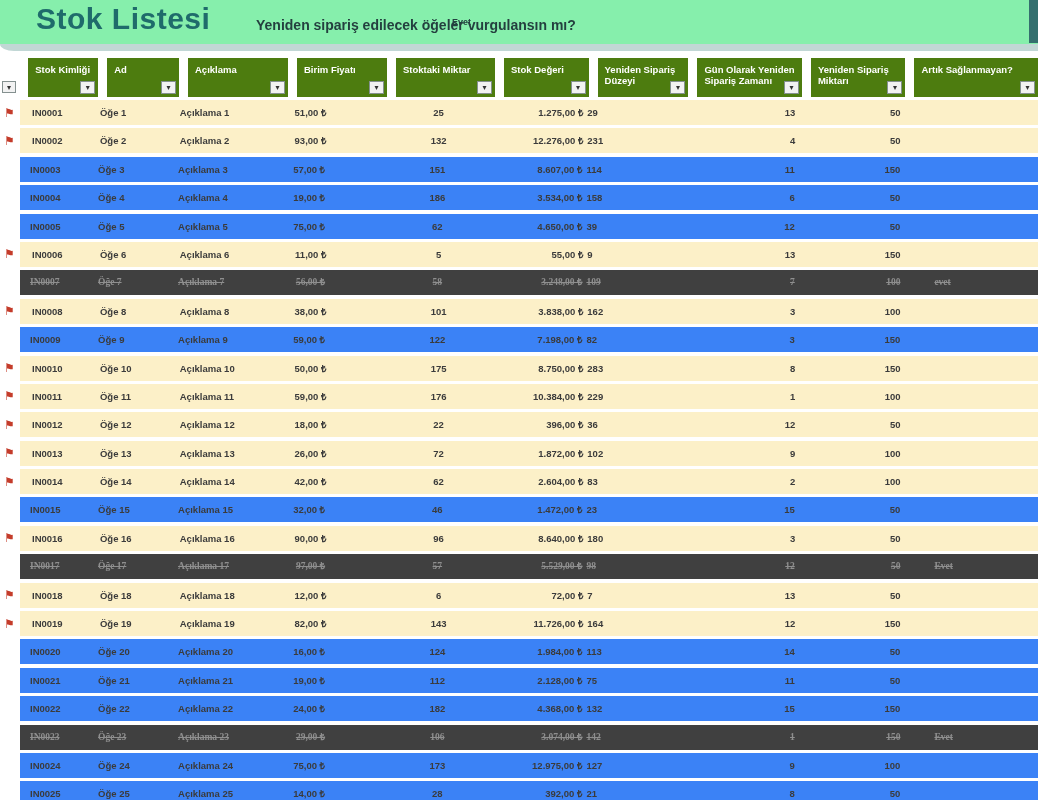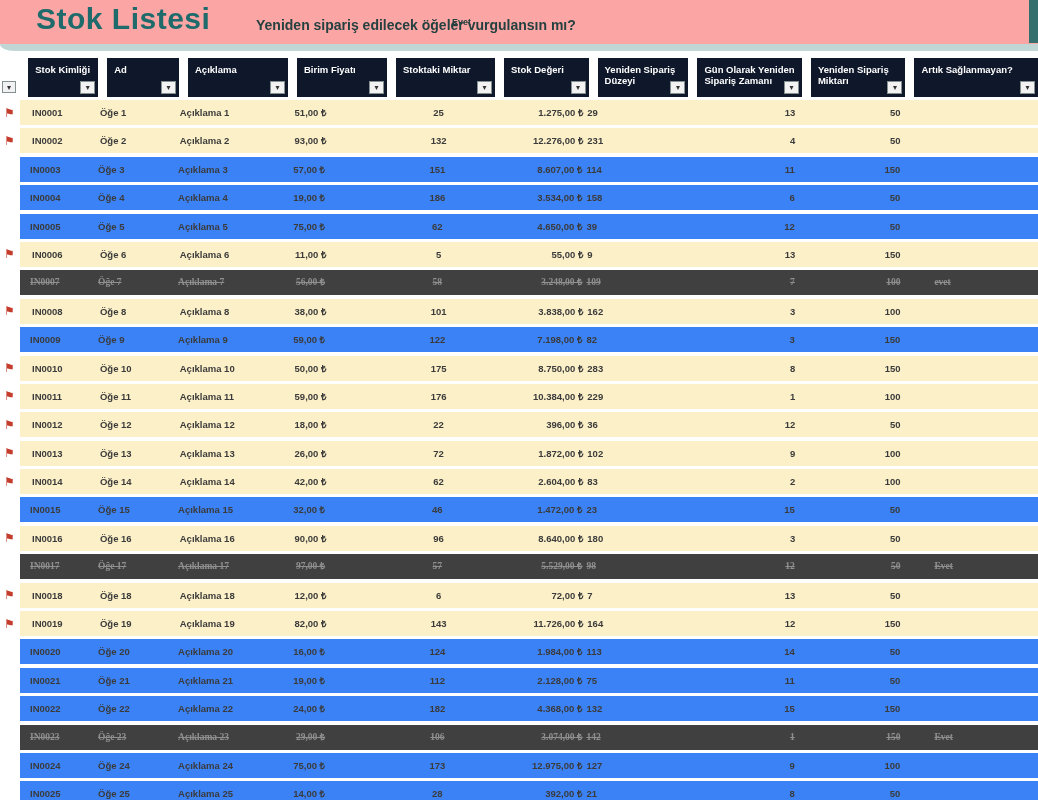--- a/index.html
+++ b/index.html
@@ -1,34 +1,34 @@
 <!DOCTYPE html>
 <html><head>
 <meta charset="utf-8">
 <style>
   * { box-sizing: border-box; margin: 0; padding: 0; }
   html,body { width:1038px; height:800px; overflow:hidden; background:#fff;
     font-family:"Liberation Sans", sans-serif; }
   .page { position:relative; width:1038px; height:800px; }
 
   
-  .title-band { position:relative; width:1038px; height:44px; background:#fca5a5; }
+  .title-band { position:relative; width:1038px; height:44px; background:#86efac; }
   .page-title { position:absolute; left:36px; top:2px; font-size:30px; font-weight:bold;
     color:#1F6B6B; letter-spacing:0.5px; }
   .question-label { position:absolute; left:256px; top:17px; font-size:14px; font-weight:bold;
     color:#24403F; }
   .question-value { position:absolute; left:452px; top:17px; font-size:9px; font-weight:bold;
     color:#24403F; cursor:pointer; }
   .band-corner { position:absolute; right:0; top:0; width:9px; height:43px; background:#346F6E; }
   .band-strip { width:1038px; height:7px; background:#C1D7D5;
     border-bottom-left-radius:14px 7px; }
 
   
   .header-row { display:flex; margin-top:7px; height:39px; }
-  .hc { position:relative; background:#0f172a; color:#fff; font-size:9.5px; font-weight:bold;
+  .hc { position:relative; background:#4d7c0f; color:#fff; font-size:9.5px; font-weight:bold;
     line-height:1.2; padding:6px 4px 0 7px; margin-left:9px; cursor:pointer; }
   .flag-col-head { width:20px; background:transparent; margin-left:0; position:relative; }
   .dd { position:absolute; right:3px; bottom:3px; width:15px; height:13px; background:#F2F2F2;
     border:1px solid #84908F; color:#333; font-size:8px; line-height:11px; text-align:center;
     padding:0; cursor:pointer; font-family:"DejaVu Sans", sans-serif; }
   .dd.mini { position:absolute; left:2px; right:auto; bottom:4px; width:14px; height:12px; }
 
   
   .w-id{width:76px}.w-name{width:78px}.w-desc{width:109px}.w-price{width:98px}
   .w-qty{width:108px}.w-value{width:92px}.w-level{width:99px}.w-days{width:114px}

